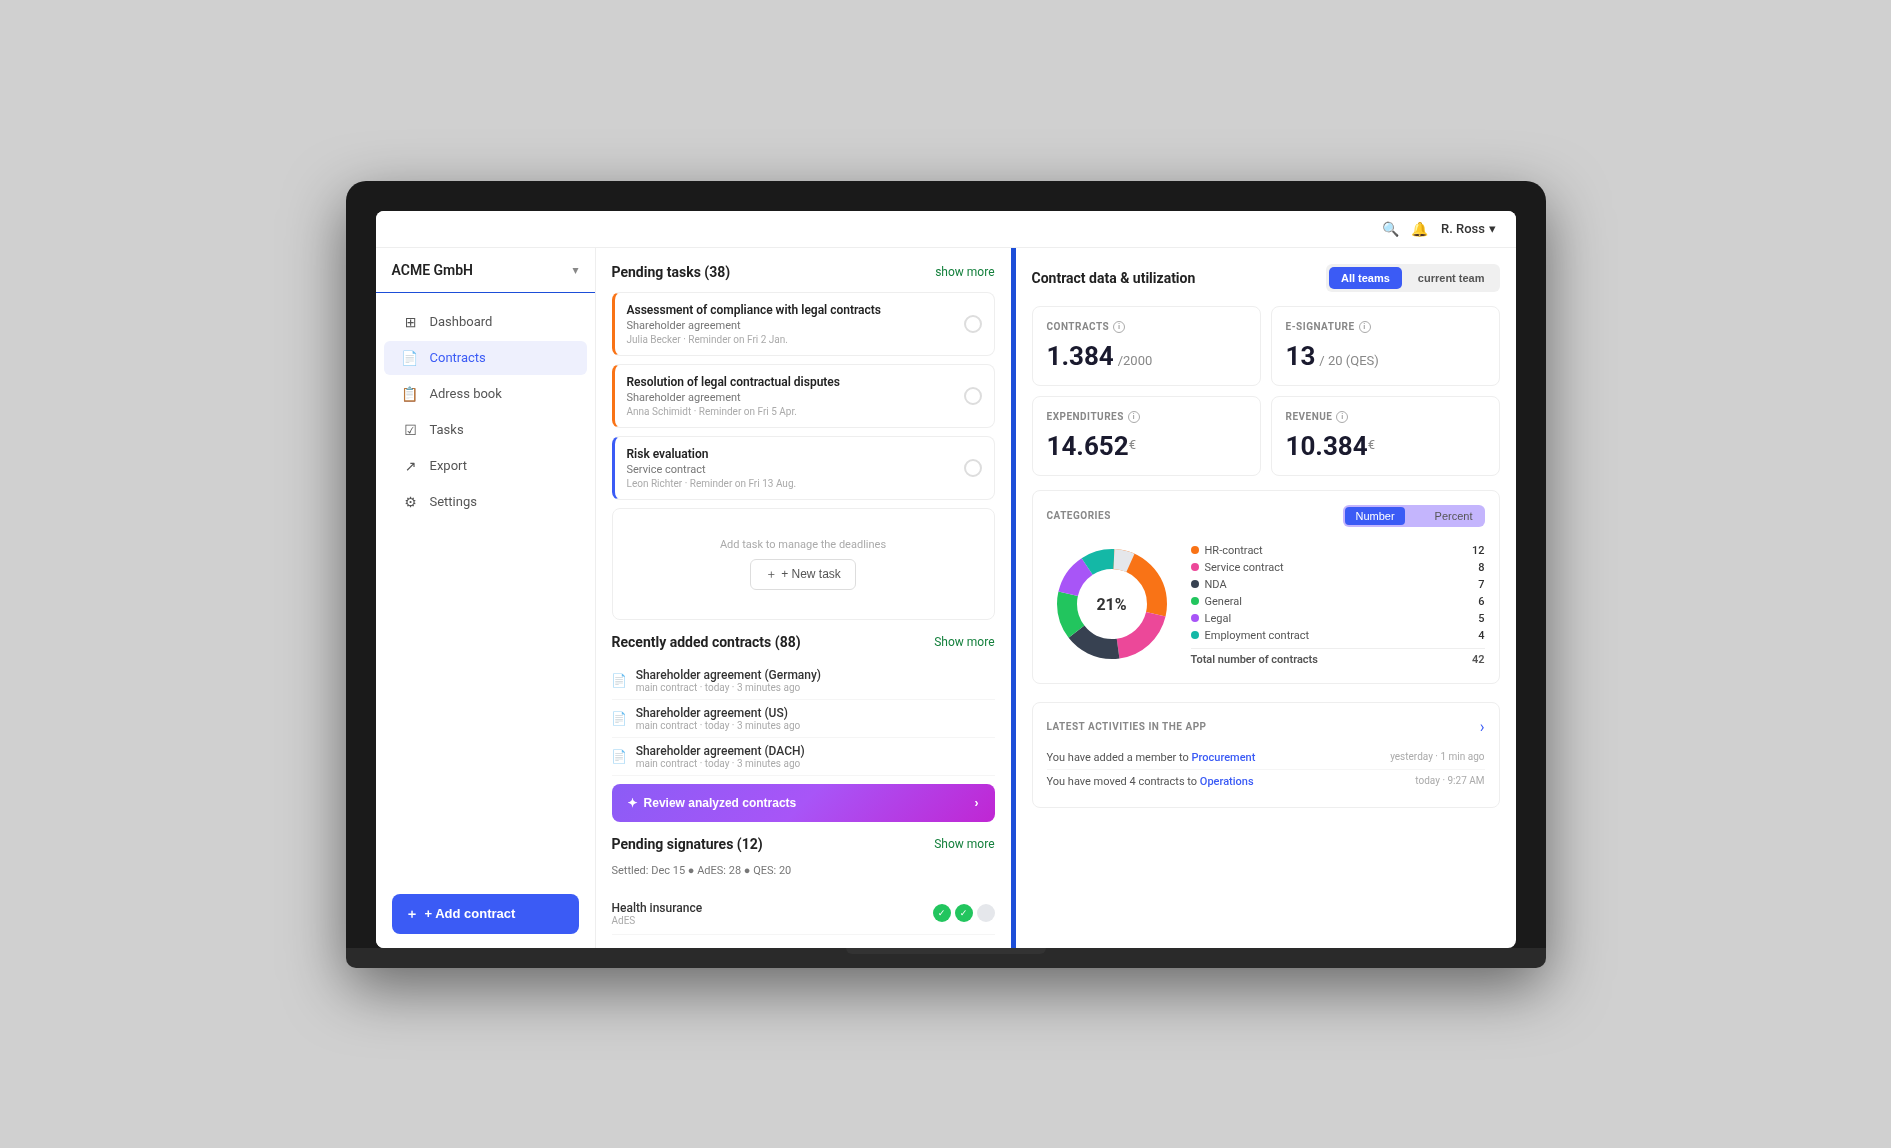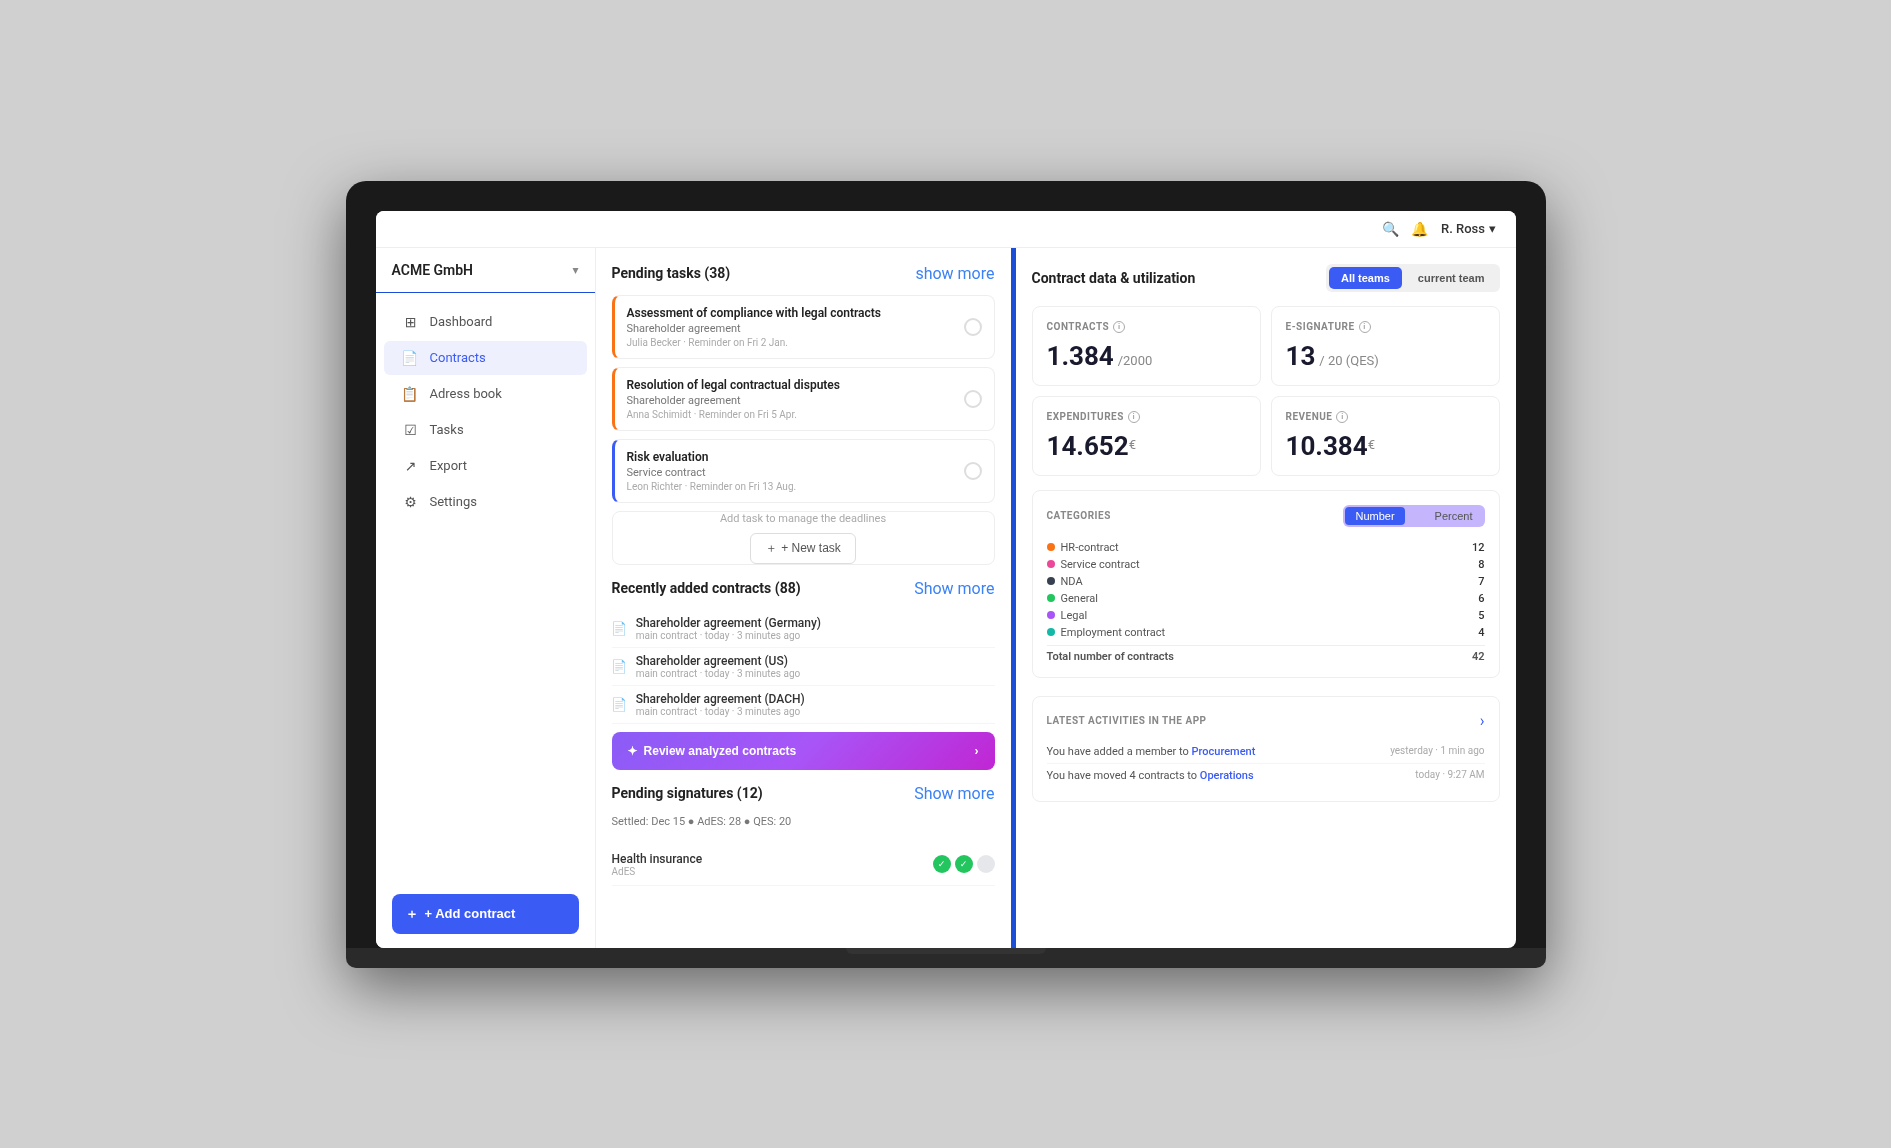--- a/index.html
+++ b/index.html
@@ -122,22 +122,22 @@
       justify-content: space-between;
       align-items: center;
       margin-bottom: 12px;
     }
     .section-title {
       font-size: 14px;
       font-weight: 700;
       color: #222;
     }
     .show-more-link {
-      font-size: 16px;
-      color: #3b82f6;
+      font-size: 12px;
+      color: #15803d;
       cursor: pointer;
     }
     .task-card {
       background: #fff;
       border: 1px solid #eee;
       border-radius: 8px;
       padding: 10px 12px;
       margin-bottom: 8px;
       position: relative;
       border-left: 3px solid transparent;
@@ -154,21 +154,21 @@
       transform: translateY(-50%);
       width: 18px;
       height: 18px;
       border-radius: 50%;
       border: 2px solid #ddd;
       cursor: pointer;
     }
     .add-task-area {
       border: 1px solid #eee;
       border-radius: 8px;
-      padding: 0;
+      padding: 29px;
       text-align: center;
       margin-bottom: 8px;
     }
     .add-task-hint { font-size: 11px; color: #aaa; margin-bottom: 8px; }
     .new-task-btn {
       border: 1px solid #ddd;
       background: #fff;
       border-radius: 6px;
       padding: 6px 14px;
       font-size: 12px;
@@ -629,20 +629,40 @@
 
           <div class="categories-section">
             <div class="cat-header">
               <span class="cat-title">CATEGORIES</span>
               <div class="cat-toggle">
                 <button class="cat-btn active">Number</button>
                 <button class="cat-btn inactive">Percent</button>
               </div>
             </div>
             <div class="cat-content">
+              <div class="donut-container">
+                <svg width="130" height="130" viewBox="0 0 130 130">
+
+                  <circle cx="65" cy="65" r="45" fill="none" stroke="#f97316" stroke-width="20" stroke-dasharray="81 201" stroke-dashoffset="0" transform="rotate(-90 65 65)"></circle>
+
+                  <circle cx="65" cy="65" r="45" fill="none" stroke="#ec4899" stroke-width="20" stroke-dasharray="54 228" stroke-dashoffset="-81" transform="rotate(-90 65 65)"></circle>
+
+                  <circle cx="65" cy="65" r="45" fill="none" stroke="#374151" stroke-width="20" stroke-dasharray="47 235" stroke-dashoffset="-135" transform="rotate(-90 65 65)"></circle>
+
+                  <circle cx="65" cy="65" r="45" fill="none" stroke="#22c55e" stroke-width="20" stroke-dasharray="40 242" stroke-dashoffset="-182" transform="rotate(-90 65 65)"></circle>
+
+                  <circle cx="65" cy="65" r="45" fill="none" stroke="#a855f7" stroke-width="20" stroke-dasharray="34 248" stroke-dashoffset="-222" transform="rotate(-90 65 65)"></circle>
+
+                  <circle cx="65" cy="65" r="45" fill="none" stroke="#14b8a6" stroke-width="20" stroke-dasharray="28 254" stroke-dashoffset="-256" transform="rotate(-90 65 65)"></circle>
+
+                  <circle cx="65" cy="65" r="45" fill="none" stroke="#e5e7eb" stroke-width="20" stroke-dasharray="17 265" stroke-dashoffset="-284" transform="rotate(-90 65 65)"></circle>
+                  <circle cx="65" cy="65" r="28" fill="white"></circle>
+                </svg>
+                <div class="donut-center">21%</div>
+              </div>
               <div class="cat-legend">
                 <div class="legend-item">
                   <div class="legend-dot" style="background:#f97316;"></div>
                   <span>HR-contract</span>
                   <span class="legend-count">12</span>
                 </div>
                 <div class="legend-item">
                   <div class="legend-dot" style="background:#ec4899;"></div>
                   <span>Service contract</span>
                   <span class="legend-count">8</span>

